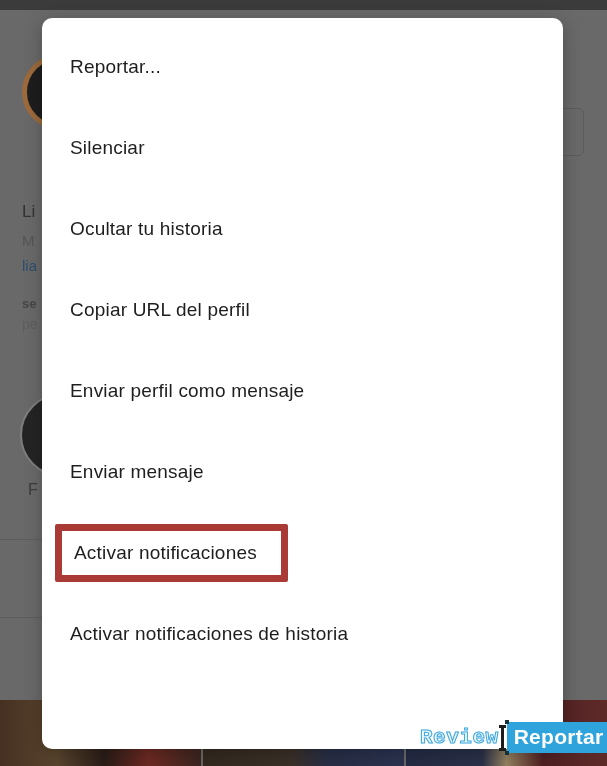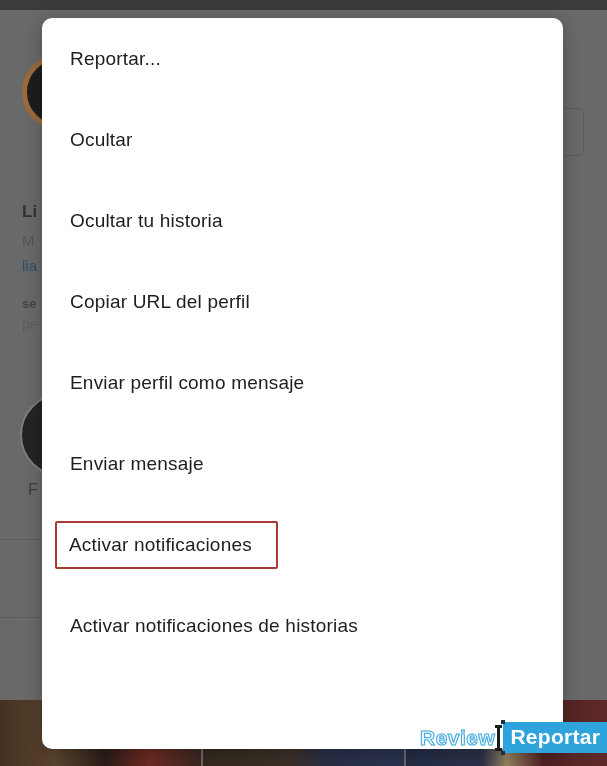--- a/index.html
+++ b/index.html
@@ -17,21 +17,21 @@
     background: #3b3b3b;
   }
   .story-ring {
     position: absolute; left: 22px; top: 54px;
     width: 76px; height: 76px; box-sizing: border-box;
     border-radius: 50%;
     border: 5px solid #9c6a3c;
     background: #1d1d1d;
   }
   .frag { position: absolute; white-space: nowrap; }
-  .frag-name   { left: 22px; top: 202px; font-size: 17px; font-weight: bold; color: #333333; }
+  .frag-name   { left: 22px; top: 202px; font-size: 17px; font-weight: normal; color: #333333; }
   .frag-bio1   { left: 22px; top: 232px; font-size: 15px; color: #565656; }
   .frag-link   { left: 22px; top: 257px; font-size: 15px; color: #2e4e6e; }
   .frag-bio2   { left: 22px; top: 296px; font-size: 13px; font-weight: bold; color: #464646; }
   .frag-bio3   { left: 22px; top: 316px; font-size: 14px; color: #5e5e5e; }
   .frag-hl     { left: 28px; top: 481px; font-size: 16px; color: #3c3c3c; }
   .highlight-circle {
     position: absolute; left: 20px; top: 393px;
     width: 84px; height: 84px; box-sizing: border-box;
     border-radius: 50%;
     border: 2px solid #7e7e7e;
@@ -54,51 +54,53 @@
   .tile.t1 { left: 0; width: 201px;
     background: linear-gradient(90deg,#463022 0%,#5a452e 28%,#2a1d18 52%,#6e2a22 74%,#3a2520 100%); }
   .tile.t2 { left: 203px; width: 201px;
     background: linear-gradient(90deg,#33291f 0%,#3a3028 44%,#272e46 62%,#2b3350 100%); }
   .tile.t3 { left: 406px; width: 201px;
     background: linear-gradient(90deg,#232b44 0%,#2a3148 38%,#93815f 50%,#4f2022 68%,#5e2a28 100%); }
   
   .menu {
     position: absolute; left: 42px; top: 18px; z-index: 2;
     width: 521px; height: 731px; box-sizing: border-box;
+    padding-top: 8px;
     background: #ffffff;
     border-radius: 10px;
     overflow: hidden;
     box-shadow: 0 4px 18px rgba(0,0,0,0.25);
   }
   .menu-item {
     height: 81px;
     display: flex; align-items: center;
     padding-left: 28px;
     font-size: 19px; color: #1e1e1e;
     letter-spacing: 0.2px;
     cursor: pointer;
   }
   .menu-item-label { display: inline-block; }
   .menu-item.highlighted .menu-item-label {
-    border: 2px solid #15803d;
+    border: 7px solid #15803d;
     border-radius: 2px;
     padding: 11px 24px 11px 12px;
     margin-left: -15px;
   }
   
   .watermark {
     position: absolute; left: 420px; top: 722px; z-index: 3;
     display: flex; align-items: center;
     font-weight: bold; font-size: 21px;
   }
   .wm-review {
     color: #eef8fd;
     -webkit-text-stroke: 1px #3fa9de;
     text-shadow: 0 0 1px #3fa9de;
     letter-spacing: 0.5px;
+    font-family: Liberation Mono, monospace;
   }
   .text-cursor {
     position: relative;
     width: 3px; height: 24px;
     background: #1c1c1c;
     margin: 0 3px 0 2px;
   }
   .text-cursor::before, .text-cursor::after {
     content: ""; position: absolute; left: -2px;
     width: 7px; height: 3px; background: #1c1c1c;
@@ -139,39 +141,39 @@
     <div class="tile t2"></div>
     <div class="tile t3"></div>
   </div>
 </div>
 
 <div class="menu" id="menu">
     <div class="menu-item">
       <span class="menu-item-label">Reportar...</span>
     </div>
     <div class="menu-item">
-      <span class="menu-item-label">Ocultar</span>
+      <span class="menu-item-label">Silenciar</span>
     </div>
     <div class="menu-item">
       <span class="menu-item-label">Ocultar tu historia</span>
     </div>
     <div class="menu-item">
       <span class="menu-item-label">Copiar URL del perfil</span>
     </div>
     <div class="menu-item">
       <span class="menu-item-label">Enviar perfil como mensaje</span>
     </div>
     <div class="menu-item">
       <span class="menu-item-label">Enviar mensaje</span>
     </div>
     <div class="menu-item highlighted">
       <span class="menu-item-label" style="border-color: rgb(169, 58, 53);">Activar notificaciones</span>
     </div>
     <div class="menu-item">
-      <span class="menu-item-label">Activar notificaciones de historias</span>
+      <span class="menu-item-label">Activar notificaciones de historia</span>
     </div>
   </div>
 
 <div class="watermark">
   <span class="wm-review">Review</span>
   <span class="text-cursor"></span>
   <span class="wm-hardware">
     <span>Reportar</span>
     <span class="handle tl"></span>
     

